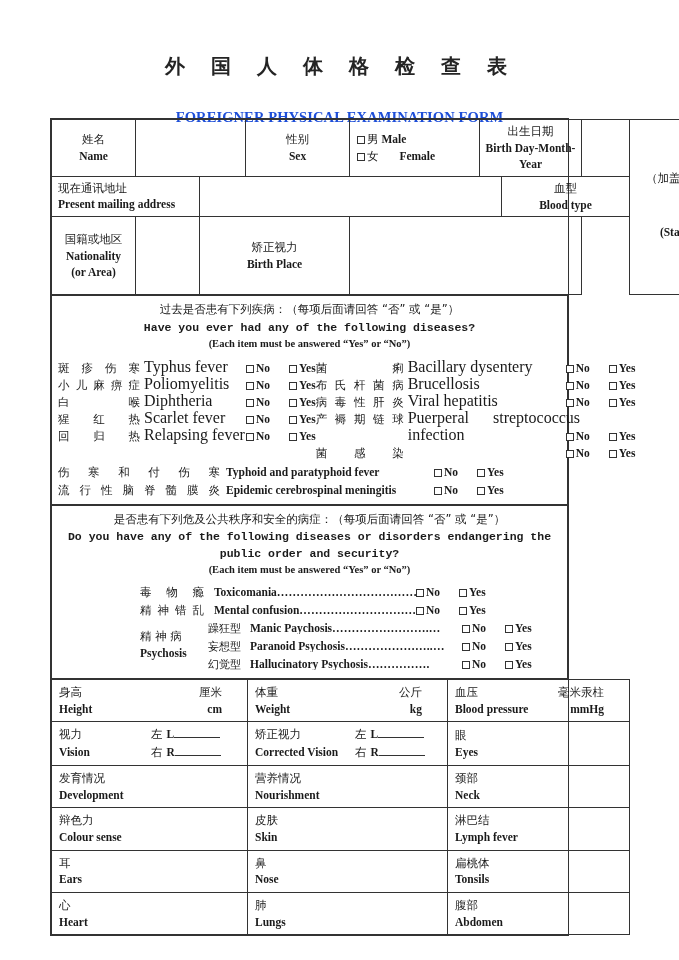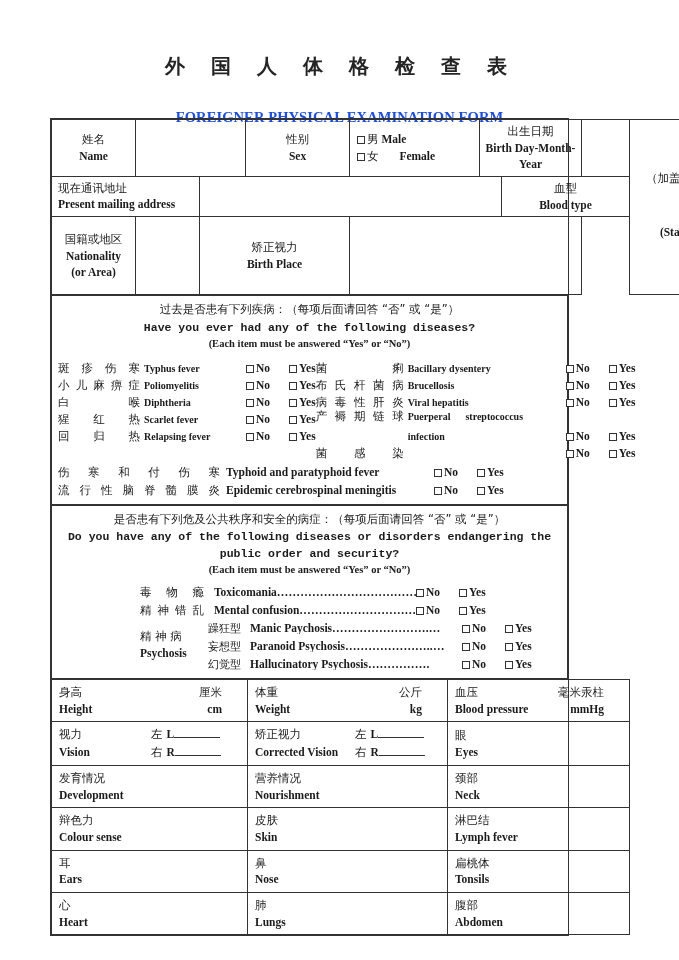--- a/index.html
+++ b/index.html
@@ -129,22 +129,22 @@
     width: 86px;
     display: flex;
     justify-content: space-between;
     flex: 0 0 86px;
     padding-right: 4px;
   }
   .dis-cn.wide { width: 92px; flex: 0 0 92px; }
   .dis-cn span { display: inline-block; }
   .dis-en {
     font-family: "Liberation Serif", serif;
-    font-weight: 700;
-    font-size: 10px;
+    font-weight: 400;
+    font-size: 16px;
     flex: 1 1 auto;
     white-space: nowrap;
   }
   .dis-opts { flex: 0 0 auto; white-space: nowrap; }
   .col-left .dis-en { width: 102px; flex: 0 0 102px; }
   .col-right .dis-en { width: 140px; flex: 0 0 140px; }
   .col-right .dis-opts { margin-left: 18px; }
 
   
   .dis-wide-row {

